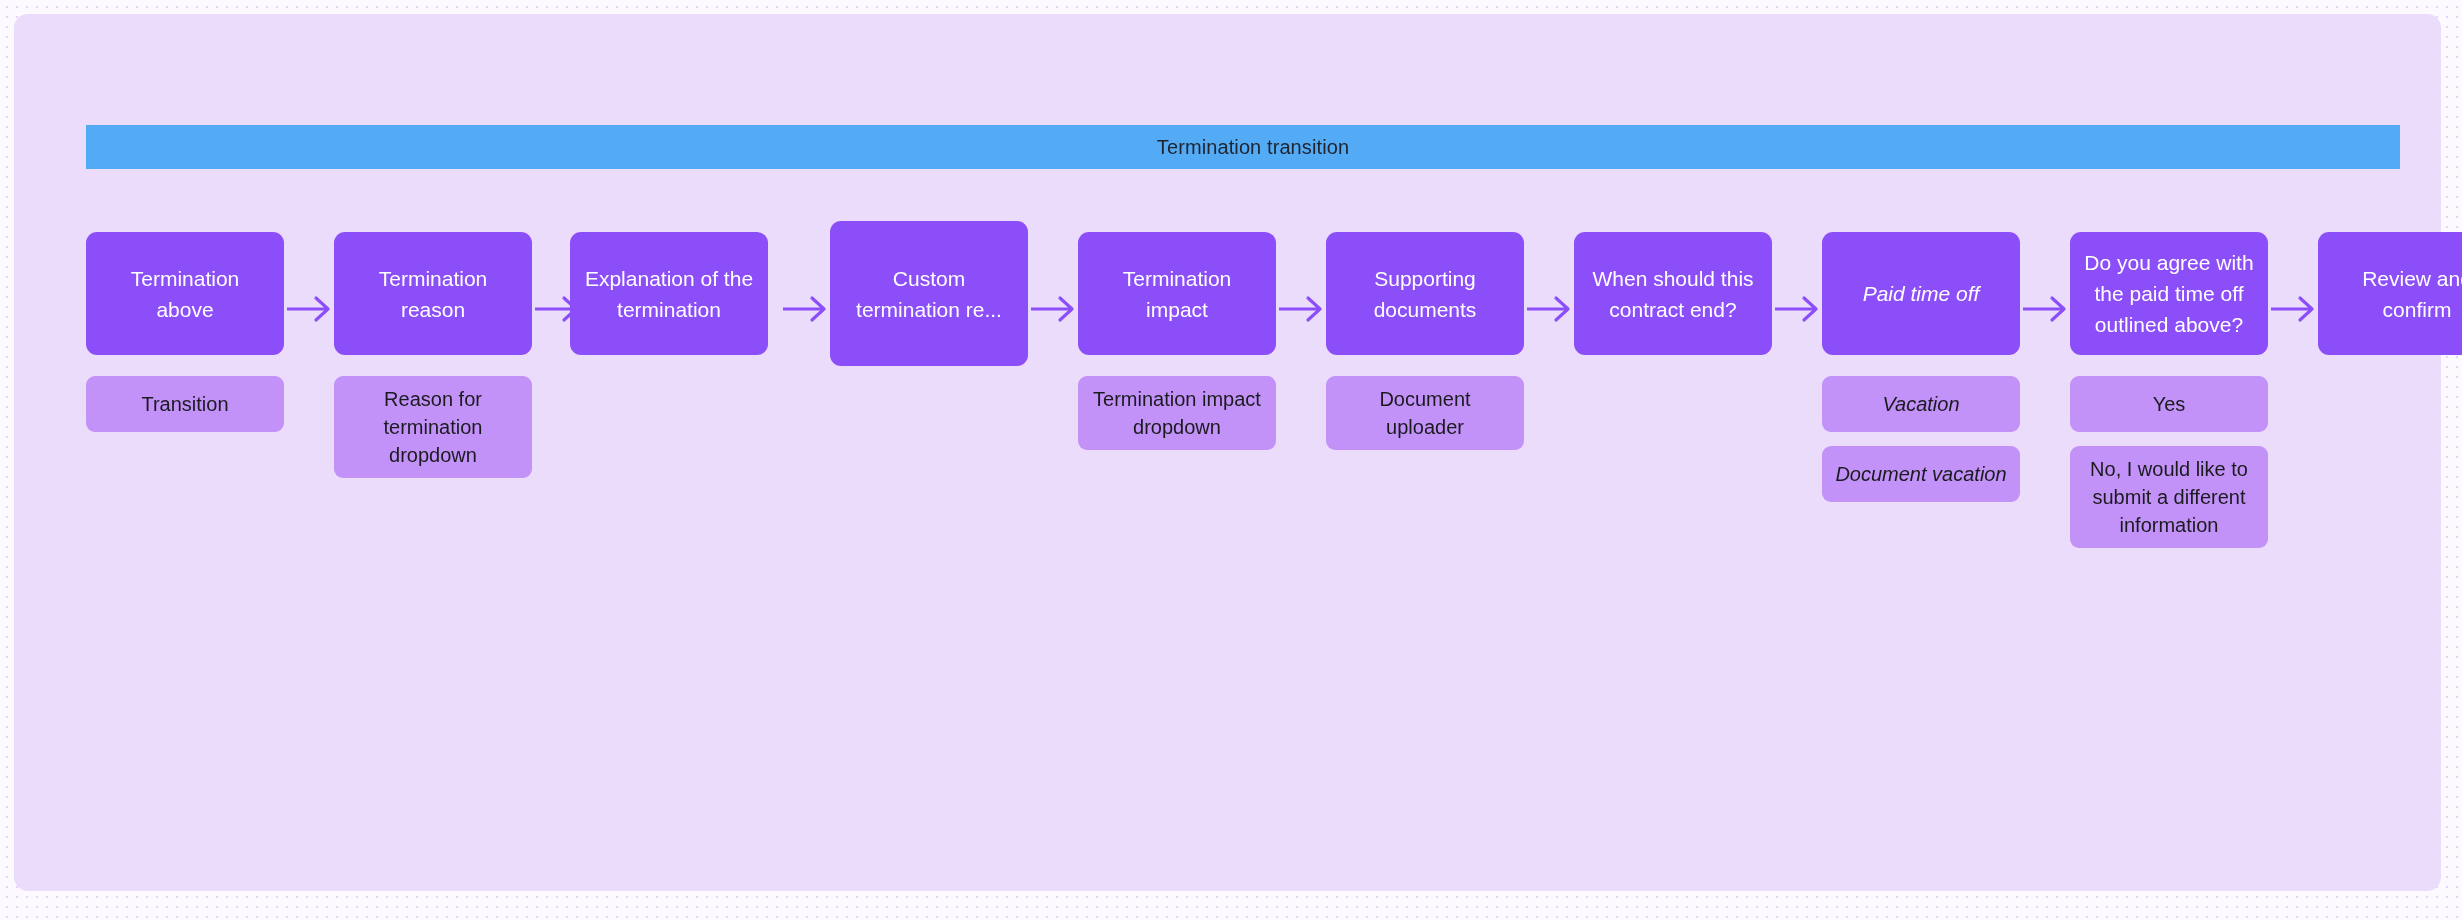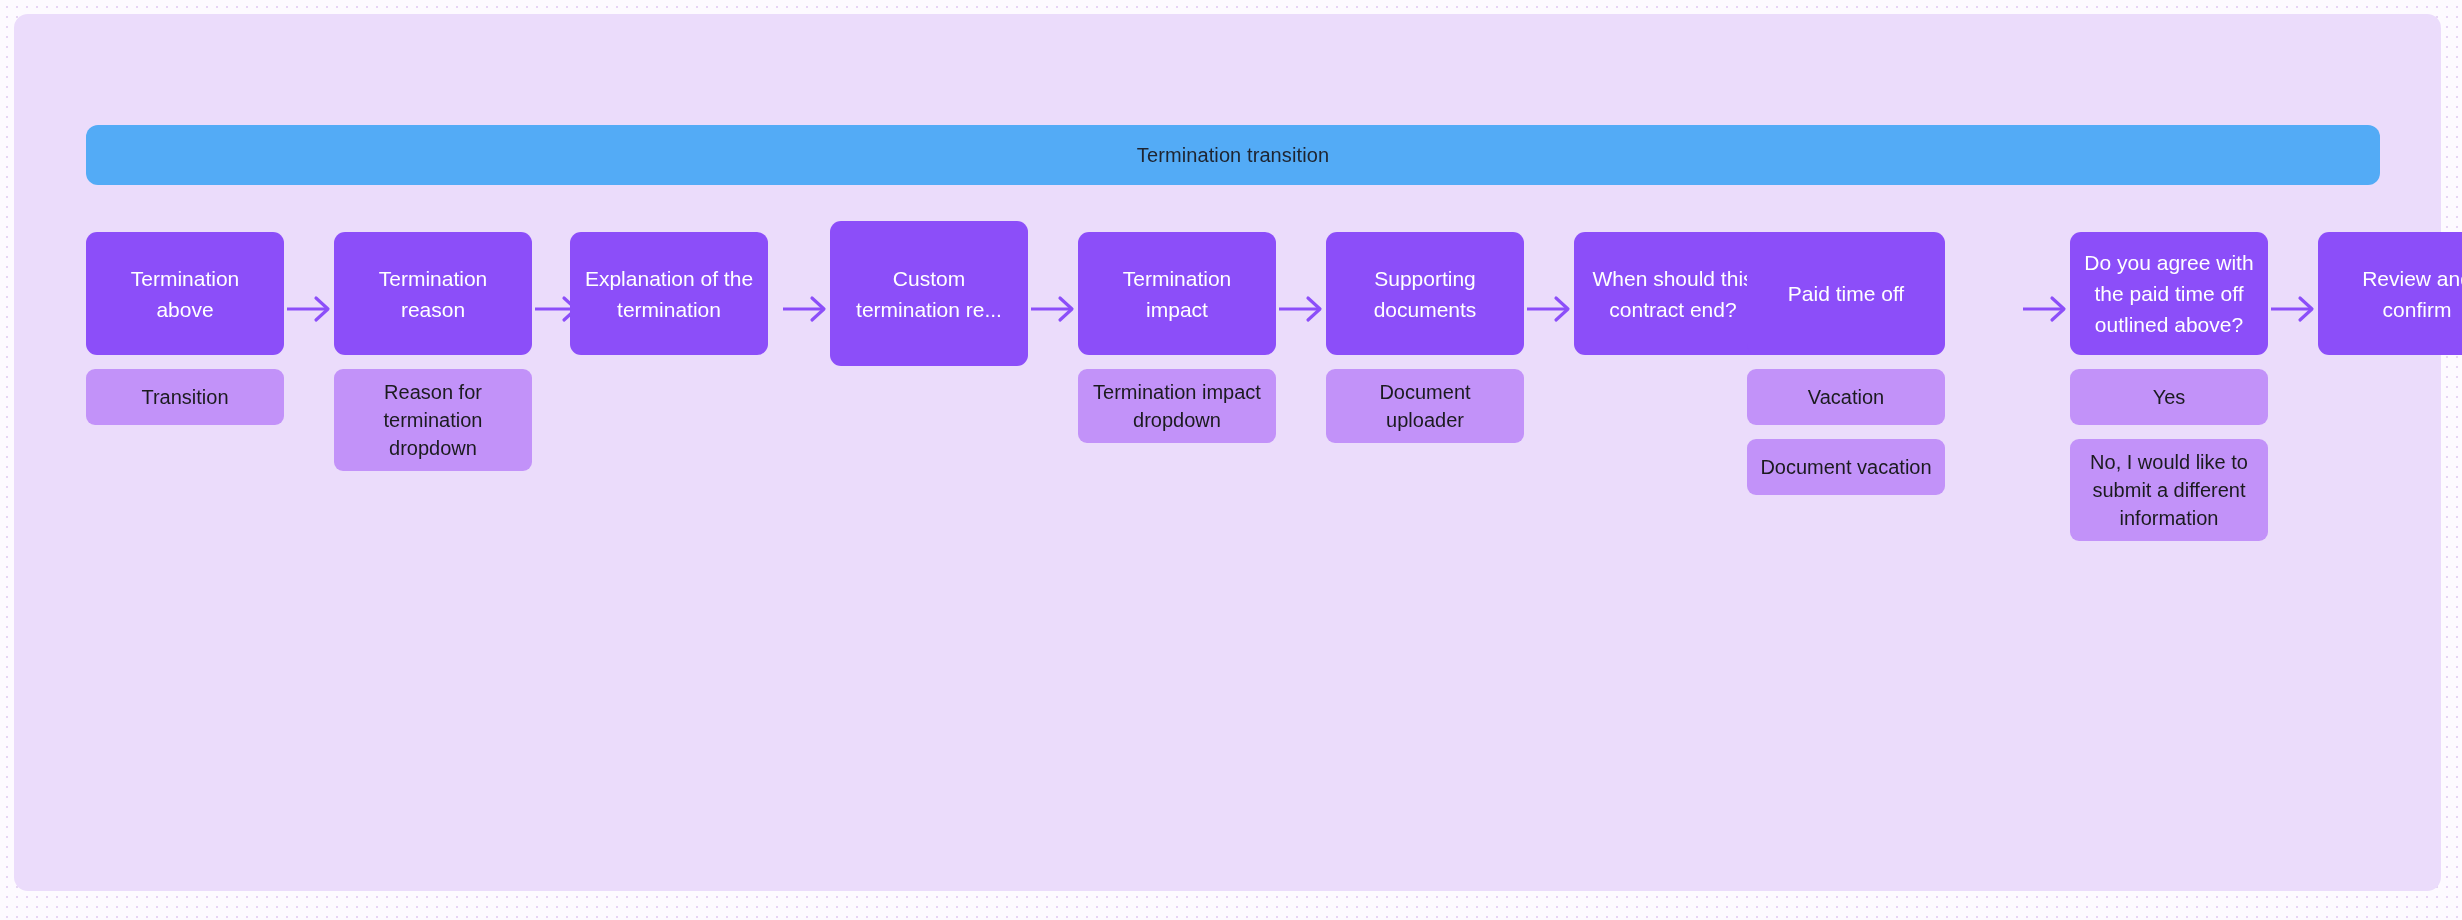--- a/index.html
+++ b/index.html
@@ -35,26 +35,27 @@
     background: #ebdcfb;
     border-radius: 14px;
   }
 
   
   #phase-bar {
     position: absolute;
     left: 72px;
     top: 111px;
     width: 2294px;
-    height: 60px;
+    height: 44px;
     background: #53abf6;
-    border-radius: 12px;
+    border-radius: 0;
     display: flex;
     align-items: center;
     justify-content: center;
+    padding-left: 20px;
   }
   #phase-bar .phase-label {
     font-size: 20px;
     color: #1e2430;
     letter-spacing: .1px;
   }
 
   
   #flow-row {
     position: absolute;
@@ -90,21 +91,21 @@
   }
   .node .node-label {
     color: #ffffff;
     font-size: 21px;
     line-height: 31px;
     display: block;
   }
 
   
   .sub-list {
-    margin-top: 14px;
+    margin-top: 21px;
     display: flex;
     flex-direction: column;
     gap: 14px;
   }
   .sub-box {
     width: 198px;
     min-height: 56px;
     background: #c292f9;
     border-radius: 9px;
     display: flex;
@@ -233,21 +234,21 @@
           <div class="node">
             <span class="node-label">When should this contract end?</span>
           </div>
         </div>
         <div class="arrow" style="left: 1689px;">
           <svg width="46" height="30" viewBox="0 0 46 30" fill="none" xmlns="http://www.w3.org/2000/svg">
             <path d="M0 15 H38" stroke="#8c4ef9" stroke-width="3.2" stroke-linecap="square"></path>
             <path d="M29 4 L41 15 L29 26" stroke="#8c4ef9" stroke-width="3.2" stroke-linecap="round" stroke-linejoin="round" fill="none"></path>
           </svg>
         </div>
-        <div class="column" style="left: 1661px;">
+        <div class="column" style="left: 1736px; font-style: italic;">
           <div class="node">
             <span class="node-label">Paid time off</span>
           </div>
           <div class="sub-list">
             <div class="sub-box">
               <span class="sub-label">Vacation</span>
             </div>
             <div class="sub-box">
               <span class="sub-label">Document vacation</span>
             </div>

